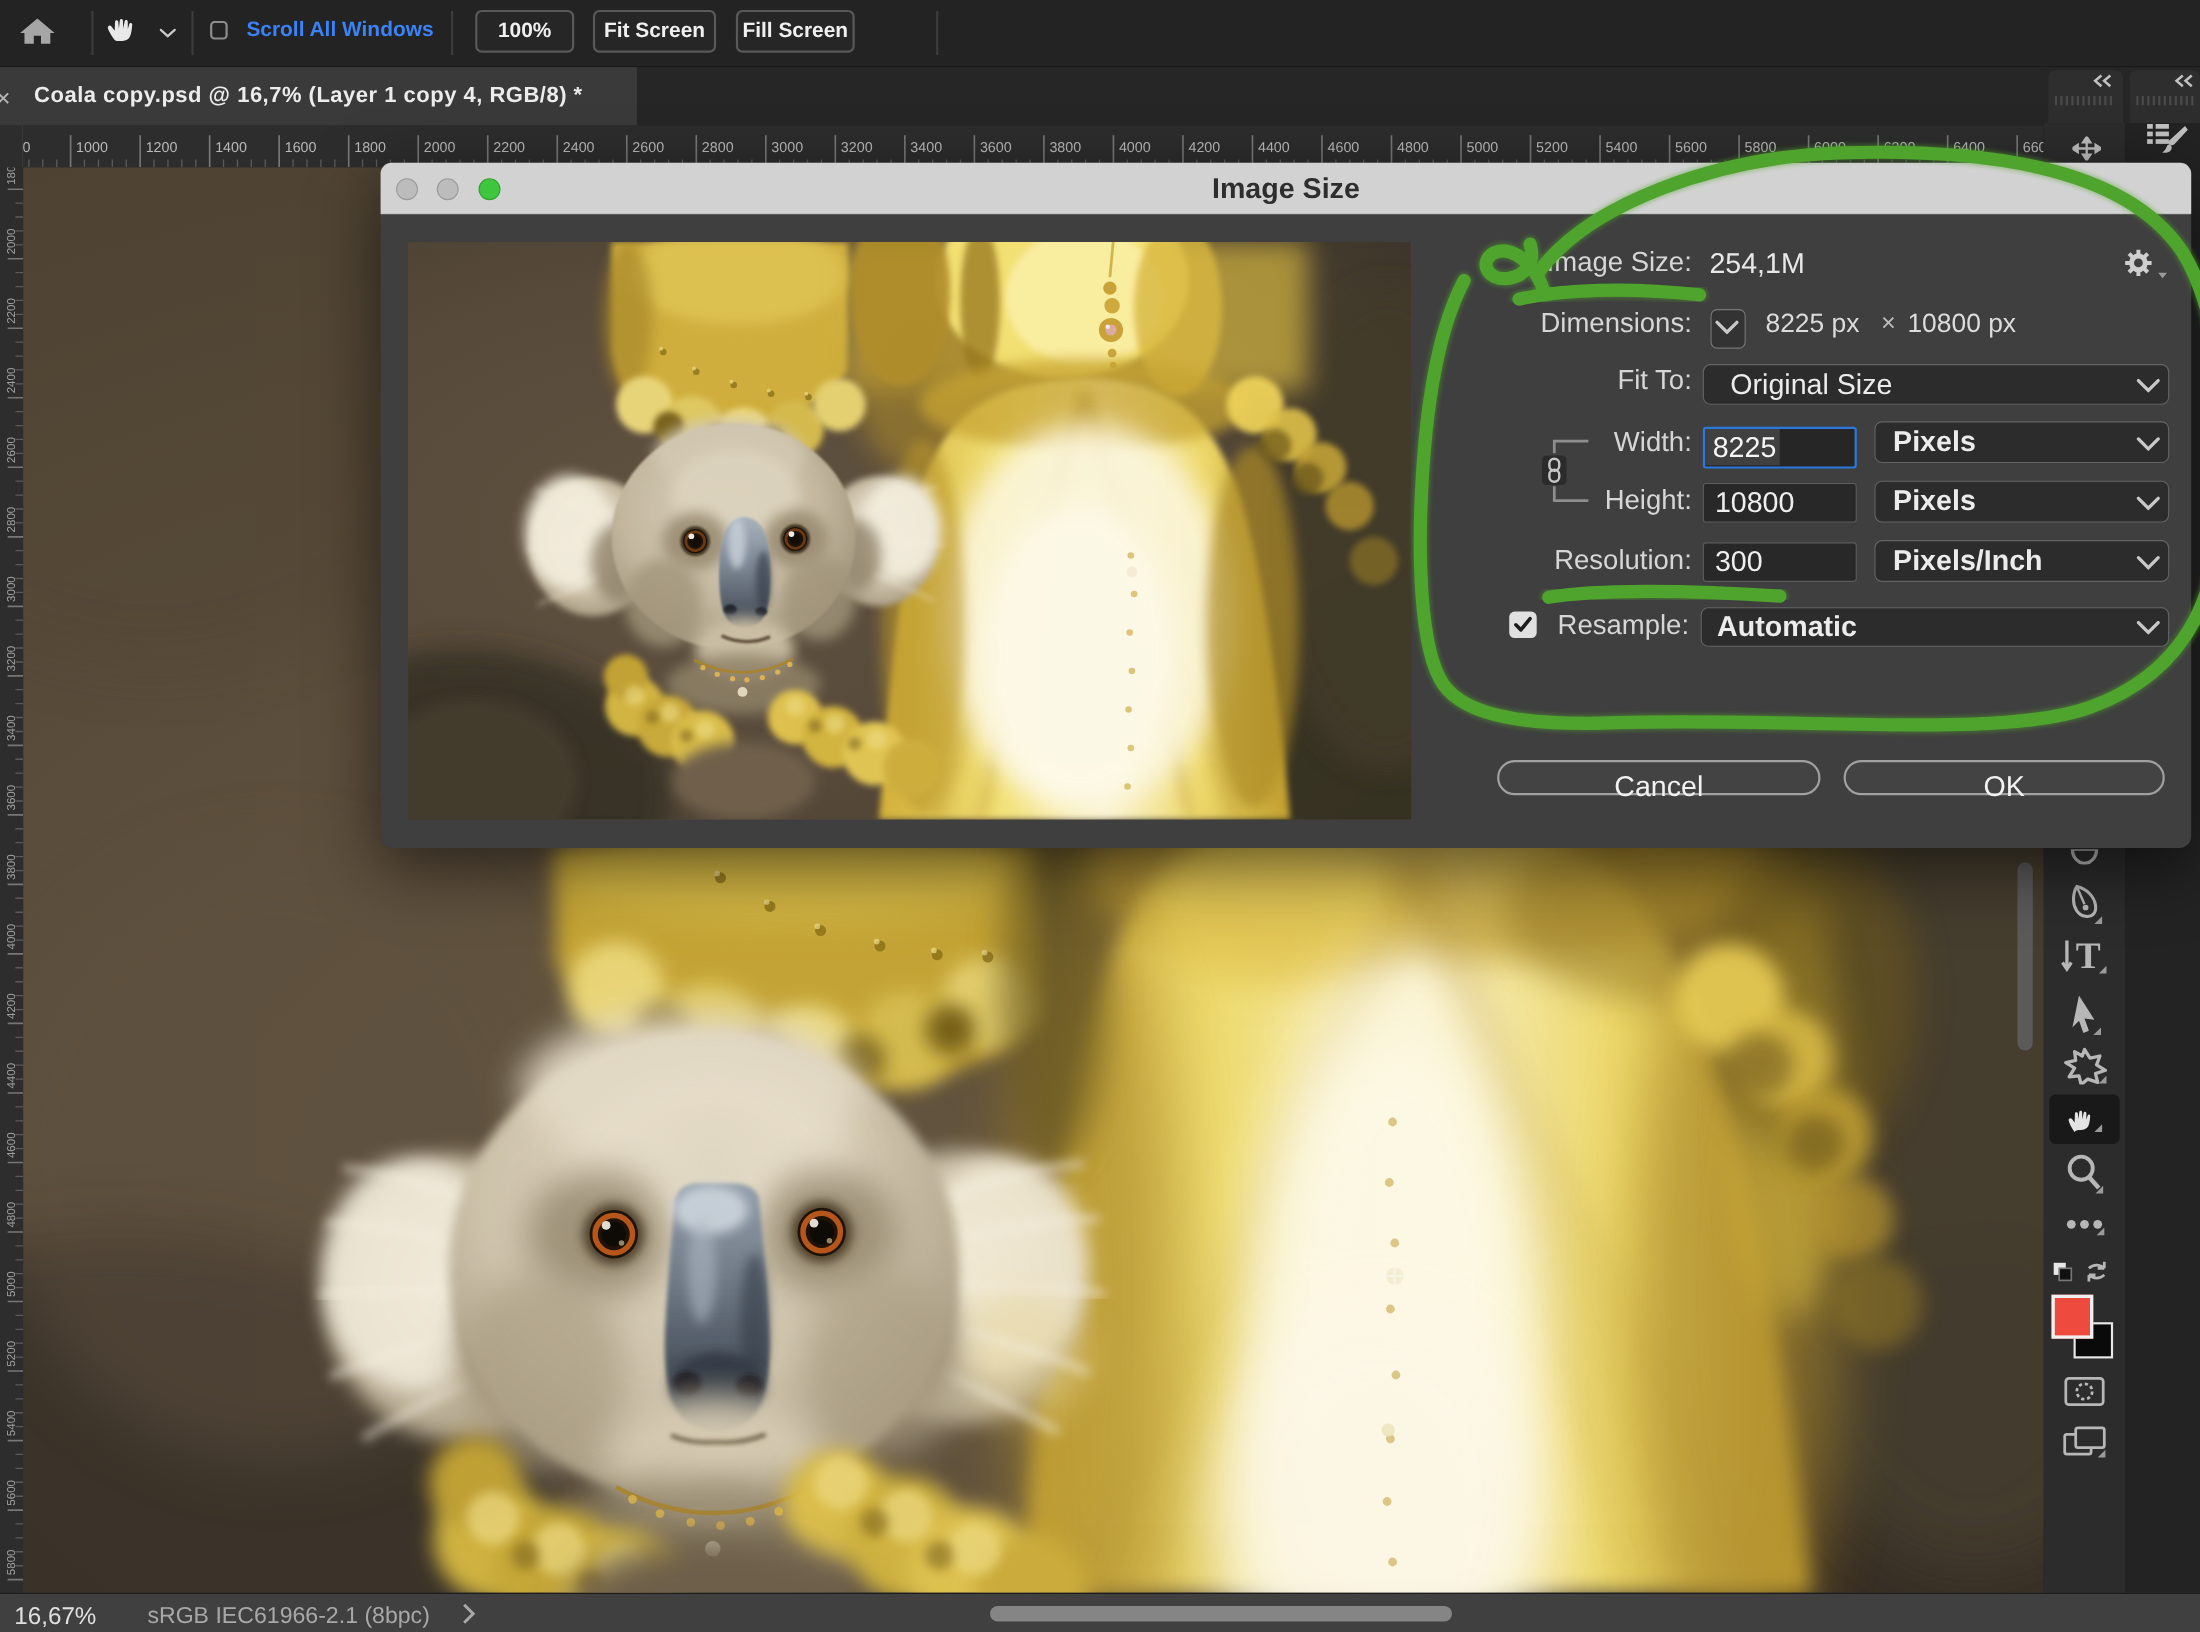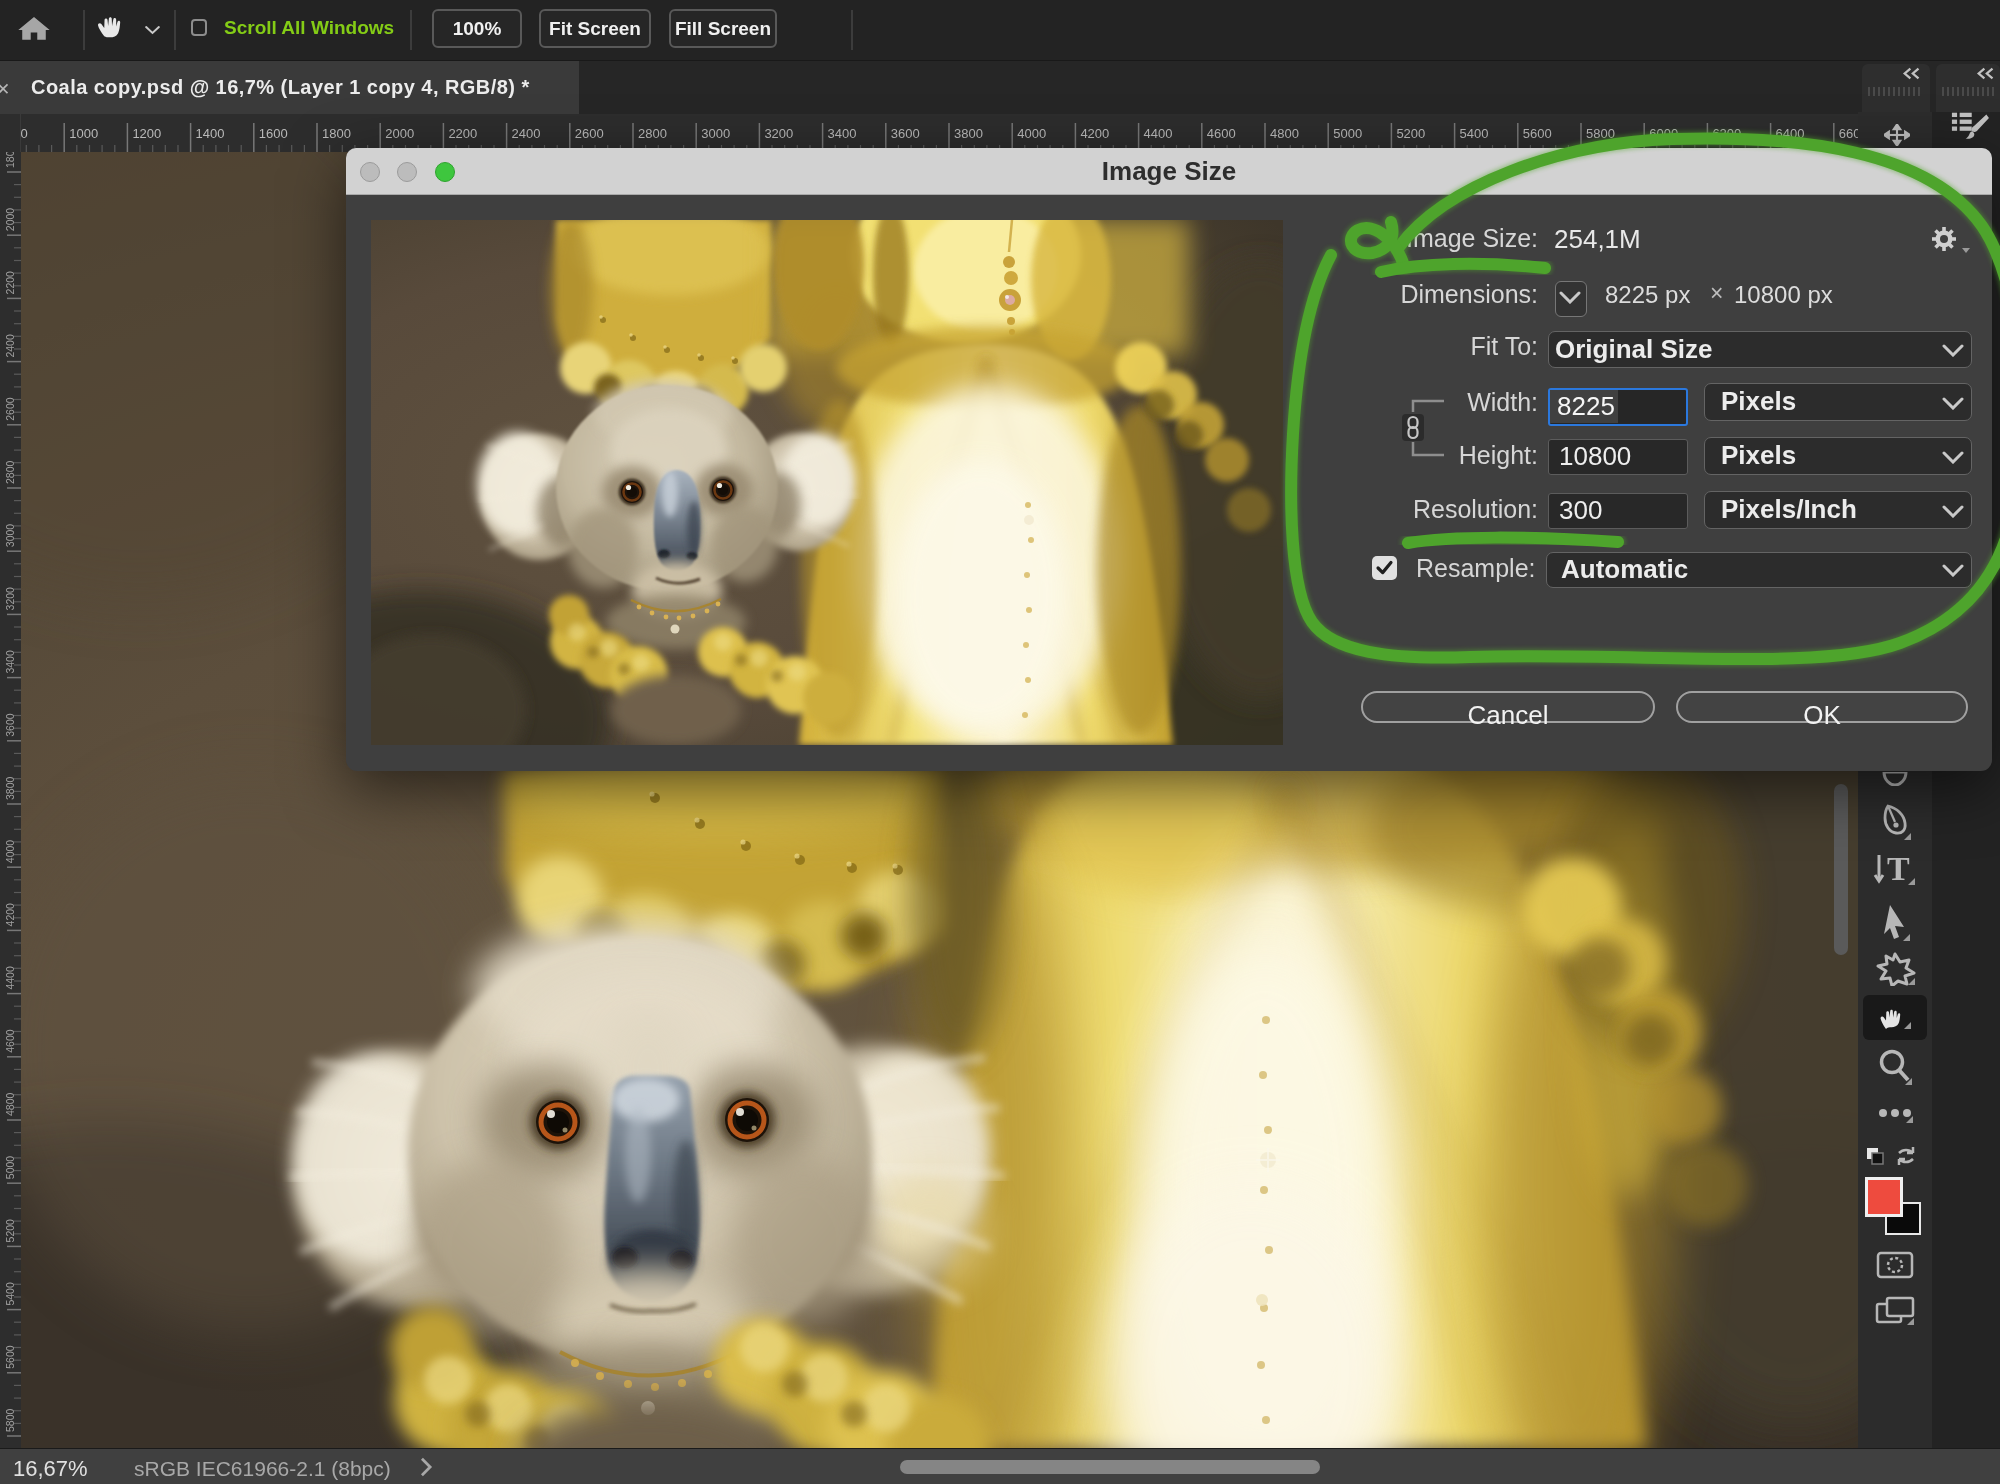--- a/index.html
+++ b/index.html
@@ -4,21 +4,21 @@
 <style>
 *{margin:0;padding:0;box-sizing:border-box}
 html,body{width:2000px;height:1484px;overflow:hidden}
 #app{position:relative;width:2000px;height:1484px;background:#242424;font-family:"Liberation Sans",sans-serif;overflow:hidden}
 .abs{position:absolute}
 
 #toolbar{position:absolute;left:0;top:0;width:2000px;height:61px;background:#232323;border-bottom:1px solid #191919}
 .tbtn{position:absolute;top:9px;height:39px;border:2px solid #595959;border-radius:6px;background:#262626;color:#f0f0f0;font-size:19px;font-weight:700;text-align:center;line-height:35px}
 .vsep{position:absolute;top:10px;width:2px;height:40px;background:#3c3c3c}
 #chk{position:absolute;left:191px;top:19px;width:16px;height:17px;border:2px solid #8d8d8d;border-radius:4px}
-#scrolltxt{position:absolute;left:224px;top:17px;color:#84cc16;font-size:19px;font-weight:700}
+#scrolltxt{position:absolute;left:224px;top:17px;color:#3b82f6;font-size:19px;font-weight:700}
 
 #tabrow{position:absolute;left:0;top:61px;width:2000px;height:53px;background:#262626}
 #tab{position:absolute;left:0;top:0;width:579px;height:53px;background:#3a3a3a;color:#ececec;font-size:20px;font-weight:700;line-height:53px}
 #tab span.x{position:absolute;left:-4px;top:2px;color:#b5b5b5;font-size:17px;font-weight:400}
 #tab .ttl{position:absolute;left:31px;top:0;white-space:nowrap;letter-spacing:.45px}
 
 #hruler{position:absolute;left:0;top:114px;width:1858px;height:38px;background:#2d2d2d;overflow:hidden}
 #corner{position:absolute;left:0;top:114px;width:21px;height:38px;background:#2d2d2d;border-right:1px solid #3a3a3a}
 #vruler{position:absolute;left:0;top:152px;width:21px;height:1296px;background:#2d2d2d;overflow:hidden}
 
@@ -899,21 +899,21 @@
         </svg>
         <div class="dlabel" style="left:972px;top:132px">Dimensions:</div>
         <div class="abs" style="left:1209px;top:133px;width:32px;height:36px;border:1.5px solid #777;border-radius:6px;background:#333"></div>
         <svg class="abs" style="left:1213px;top:143px" width="22" height="13" viewBox="0 0 22 13">
           <path d="M2 2 L11 11 L20 2" stroke="#c9c9c9" stroke-width="3" fill="none" stroke-linecap="round"></path>
         </svg>
         <div class="dval" style="left:1259px;top:133px;color:#dcdcdc;font-size:24px">8225 px</div>
         <div class="dval" style="left:1364px;top:132px;color:#bdbdbd;font-size:23px">×</div>
         <div class="dval" style="left:1388px;top:133px;color:#dcdcdc;font-size:24px">10800 px</div>
         <div class="dlabel" style="left:972px;top:184px">Fit To:</div>
-        <div class="ddrop" style="left:1202px;top:183px;width:424px;height:37px;line-height:34px"><span style="margin-left:6px;font-weight:700">Original Size</span></div>
+        <div class="ddrop" style="left:1202px;top:183px;width:424px;height:37px;line-height:34px"><span style="margin-left:24px;font-weight:400">Original Size</span></div>
         <svg class="abs" style="left:1596px;top:196px" width="22" height="13" viewBox="0 0 22 13">
           <path d="M2 2 L11 11 L20 2" stroke="#c9c9c9" stroke-width="3" fill="none" stroke-linecap="round"></path>
         </svg>
         <div class="dlabel" style="left:972px;top:240px">Width:</div>
         <div class="abs" style="left:1202px;top:240px;width:140px;height:38px;background:#262626;border:2.5px solid #2b78dd;border-radius:3px;font-size:26px;line-height:32px"><span style="background:#404040;color:#f6f6f6;padding:1px 3px 2px 7px">8225</span></div>
         <div class="ddrop" style="left:1358px;top:235px;width:268px;height:38px;line-height:35px"><span style="margin-left:16px;font-weight:700">Pixels</span></div>
         <svg class="abs" style="left:1596px;top:249px" width="22" height="13" viewBox="0 0 22 13">
           <path d="M2 2 L11 11 L20 2" stroke="#c9c9c9" stroke-width="3" fill="none" stroke-linecap="round"></path>
         </svg>
         <div class="dlabel" style="left:972px;top:293px">Height:</div>

